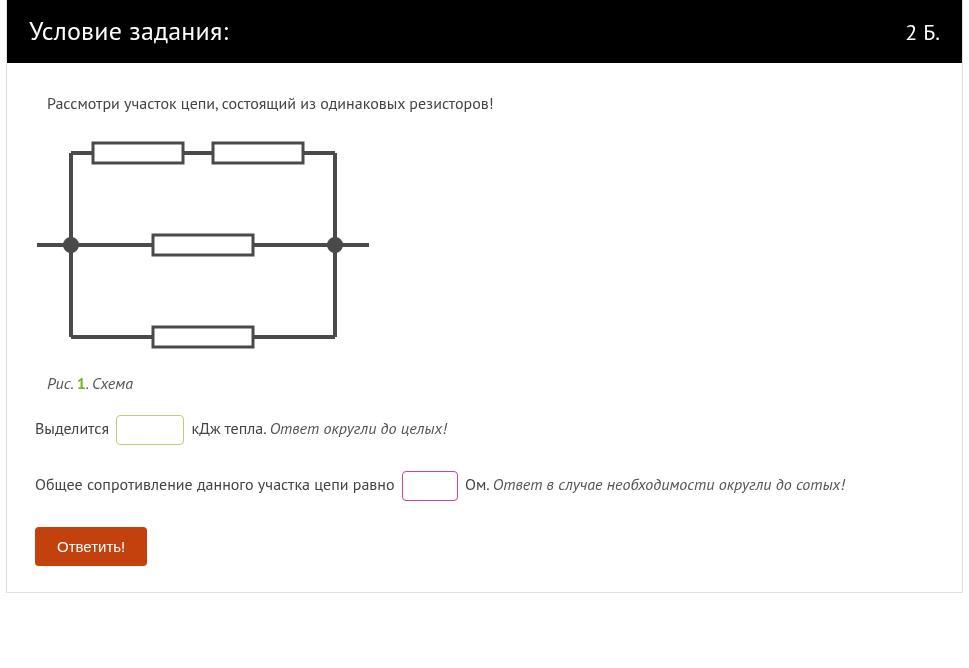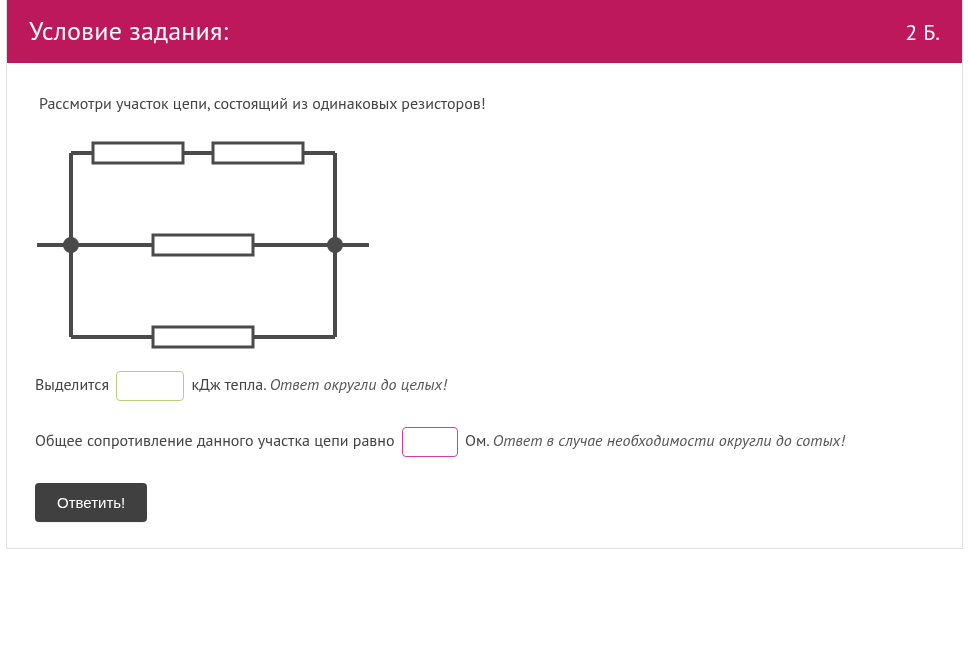--- a/index.html
+++ b/index.html
@@ -10,21 +10,21 @@
     width:969px;
     box-sizing:border-box;
   }
   .card{
     border:1px solid #e0e0e0;
     border-top:none;
     margin:0 6px 0 6px;
     background:#fff;
   }
   .header{
-    background:#be185d;
+    background:#000000;
     color:#fff;
     padding:14px 22px 16px 22px;
     display:flex;
     align-items:baseline;
     justify-content:space-between;
   }
   .header h1{
     margin:0;
     font-weight:300;
     font-size:26px;
@@ -33,21 +33,21 @@
   .header .pts{
     font-weight:400;
     font-size:22px;
   }
   .body{
     padding:28px 28px 26px 28px;
     font-size:16px;
     color:#444;
     line-height:1.5;
   }
-  .body p{margin:0 0 20px 4px;}
+  .body p{margin:0 0 20px 12px;}
   .accent{color:#7bb026;font-weight:700;}
   .caption{font-style:italic;color:#555;margin:8px 0 22px 0;}
   .caption .accent{font-style:normal;}
   .hint{font-style:italic;color:#555;}
   .inline-input{
     display:inline-block;
     border:1px solid #d43ea0;
     border-radius:4px;
     width:46px;
     height:24px;
@@ -58,21 +58,21 @@
     outline:none;
     margin:0 3px;
   }
   .inline-input.green{
     border:1px solid #b9cf7a;
     width:58px;
   }
   .row{margin:0 0 26px 0;}
   .btn{
     display:inline-block;
-    background:#404040;
+    background:#c2410c;
     color:#fff;
     border:none;
     border-radius:4px;
     padding:11px 22px;
     font-size:15px;
     cursor:pointer;
     box-shadow:0 1px 0 rgba(0,0,0,.05);
   }
   .schema{
     margin:0 0 10px -2px;
@@ -115,20 +115,23 @@
           <rect x="120" y="100" width="100" height="20" fill="#fff" stroke-width="3"></rect>
           <line x1="220" y1="110" x2="302" y2="110"></line>
 
           <line x1="38" y1="202" x2="120" y2="202"></line>
           <rect x="120" y="192" width="100" height="20" fill="#fff" stroke-width="3"></rect>
           <line x1="220" y1="202" x2="302" y2="202"></line>
         </g>
       </svg>
     </div>
 
+    <p class="caption">
+      <span>Рис. </span><span class="accent">1</span><span>. Схема</span>
+    </p>
 
 
     <div class="row">
       <span>Выделится </span>
       <input type="text" class="inline-input green" value="" style="">
       <span> кДж тепла. </span><span class="hint">Ответ округли до целых!</span>
     </div>
 
     <div class="row">
       <span>Общее сопротивление данного участка цепи равно </span>

